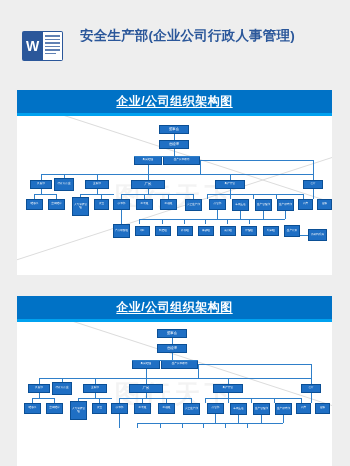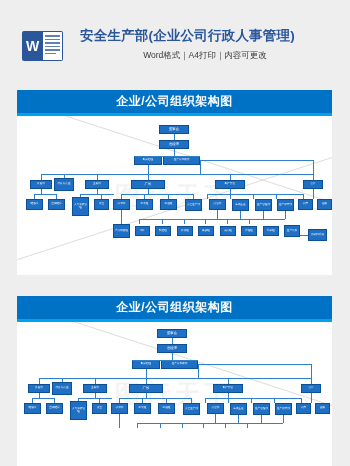--- a/index.html
+++ b/index.html
@@ -56,21 +56,21 @@
     position:relative;width:100%;height:26px;background:#0072c6;
     box-sizing:border-box;
   }
   .banner-strip{
     position:absolute;left:0;bottom:0;width:100%;height:3px;background:#00a2f0;
   }
   .banner-title{
     position:absolute;left:0;top:0;width:100%;height:23px;
     display:flex;align-items:center;justify-content:center;
     color:#ffffff;font-size:12px;font-weight:bold;
-    text-underline-offset:2px;letter-spacing:.5px;
+    text-decoration:underline;text-underline-offset:2px;letter-spacing:.5px;
   }
 
   .chart{
     position:relative;width:100%;height:calc(100% - 26px);
     background:#ffffff;overflow:hidden;
   }
 
   .watermark{
     position:absolute;left:50%;top:50%;transform:translate(-50%,-50%);
     font-size:26px;font-weight:bold;color:#000000;opacity:.045;
@@ -112,21 +112,20 @@
         <div class="wi-line"></div>
         <div class="wi-line"></div>
         <div class="wi-line"></div>
         <div class="wi-line"></div>
         <div class="wi-line"></div>
         <div class="wi-line s"></div>
       </div>
     </div>
 
     <div class="title">安全生产部(企业公司行政人事管理)</div>
-    <div class="subtitle">Word格式｜A4打印｜内容可更改</div>
   </div>
 
   <div class="page page-1">
     <div class="banner">
       <div class="banner-title">企业/公司组织架构图</div>
       <div class="banner-strip"></div>
     </div>
 
     <div class="chart">
       <div class="wm-diag wm-d1"></div>

